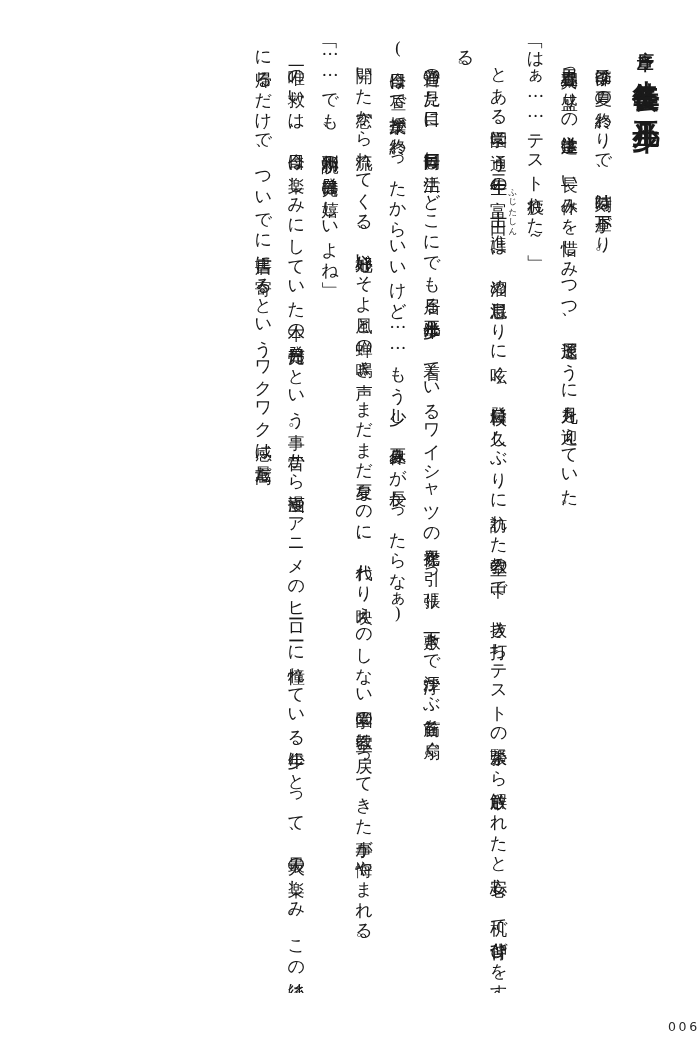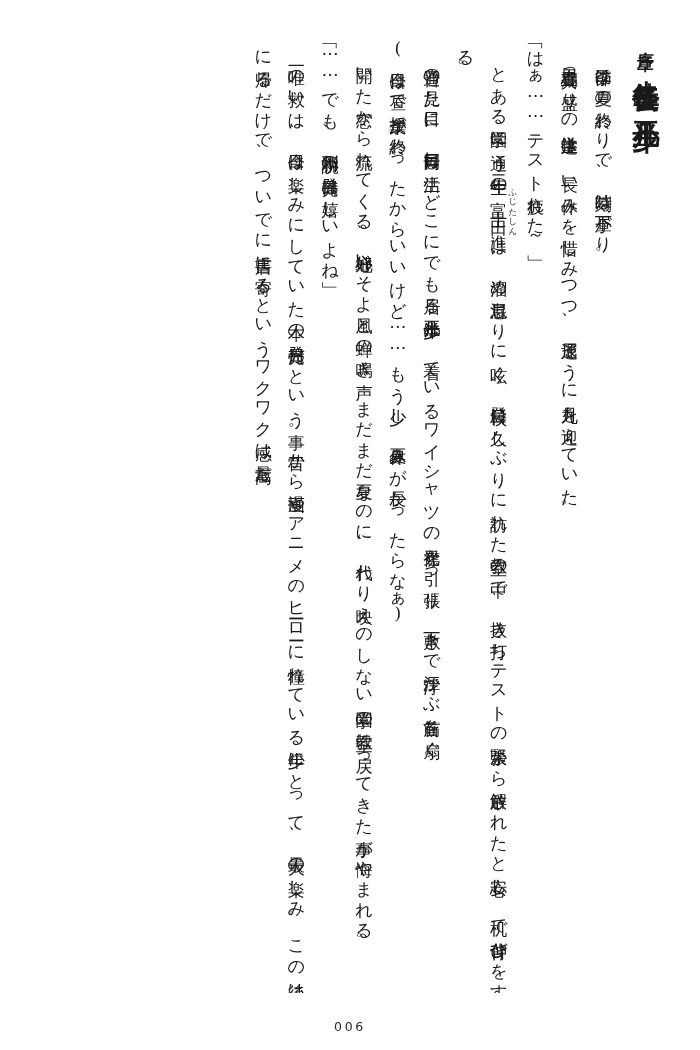--- a/index.html
+++ b/index.html
@@ -83,21 +83,21 @@
     font-size: 8.4px;
     letter-spacing: 0;
     font-weight: normal;
   }
 
   #folio {
     position: absolute;
     bottom: 16px;
     left: 0;
     width: 100%;
-    text-align: center;
+    text-align: right;
     font-family: "DejaVu Sans", "Liberation Sans", sans-serif;
     font-size: 12.5px;
     letter-spacing: 0.22em;
     color: #2a2a2a;
   }
 </style>
 </head>
 <body>
 
 <div id="page">

